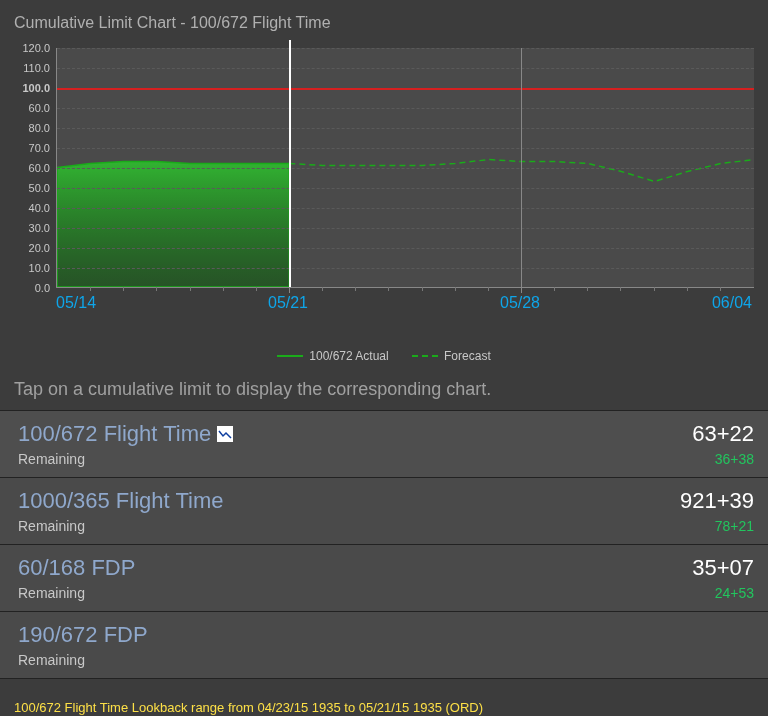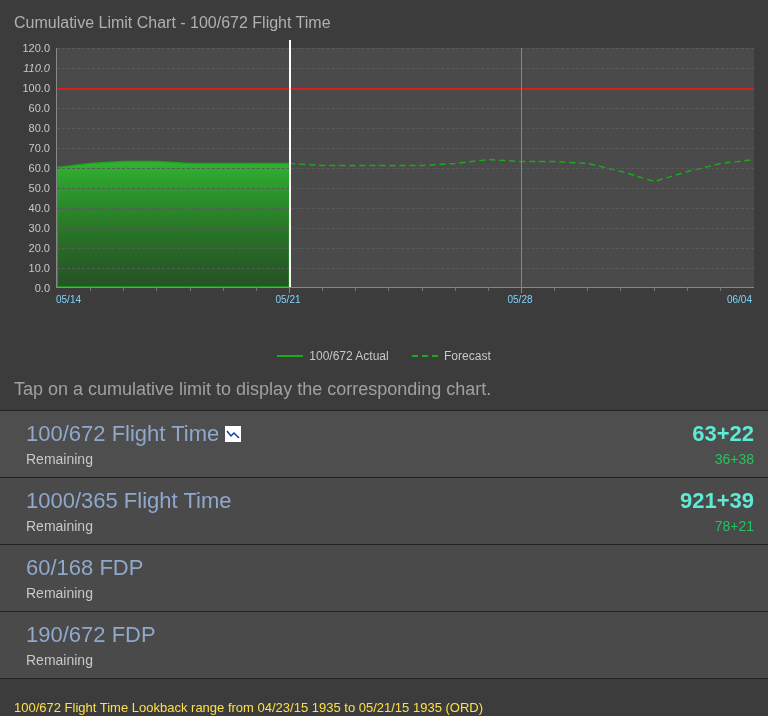--- a/index.html
+++ b/index.html
@@ -56,22 +56,22 @@
   }
   .x-tick-line {
     position: absolute;
     top: 0; bottom: -6px;
     width: 0;
     border-left: 1px solid #888;
   }
   .x-tick-label {
     position: absolute;
     top: 252px;
-    font-size: 10px;
-    color: #7dd3fc;
+    font-size: 16px;
+    color: #0ea5e9;
     transform: translateX(-50%);
     white-space: nowrap;
   }
   .x-minor {
     position: absolute;
     bottom: -4px;
     height: 4px;
     width: 0;
     border-left: 1px solid #777;
   }
@@ -111,21 +111,21 @@
     font-size: 18px;
     color: #a0a0a0;
     padding: 12px 14px 10px 14px;
   }
   .limits {
     border-top: 1px solid #222;
   }
   .limit-row {
     background: #4a4a4a;
     border-bottom: 1px solid #222;
-    padding: 10px 14px 10px 26px;
+    padding: 10px 14px 10px 18px;
     display: flex;
     justify-content: space-between;
     align-items: flex-start;
     cursor: pointer;
   }
   .limit-row.selected {
     background: #4e4e4e;
   }
   .limit-left { }
   .limit-title {
@@ -139,22 +139,22 @@
   .limit-sub {
     font-size: 14px;
     color: #c8c8c8;
     margin-top: 4px;
   }
   .limit-right {
     text-align: right;
   }
   .limit-val {
     font-size: 22px;
-    color: #5eead4;
-    font-weight: 700;
+    color: #ffffff;
+    font-weight: 400;
   }
   .limit-rem {
     font-size: 14px;
     color: #22c55e;
     margin-top: 4px;
   }
   .chart-badge {
     width: 16px;
     height: 16px;
     background: #fff;
@@ -180,22 +180,22 @@
         <div class="y-tick" style="top: 246px;">0.0</div>
         <div class="y-tick" style="top: 226px;">10.0</div>
         <div class="y-tick" style="top: 206px;">20.0</div>
         <div class="y-tick" style="top: 186px;">30.0</div>
         <div class="y-tick" style="top: 166px;">40.0</div>
         <div class="y-tick" style="top: 146px;">50.0</div>
         <div class="y-tick" style="top: 126px;">60.0</div>
         <div class="y-tick" style="top: 106px;">70.0</div>
         <div class="y-tick" style="top: 86px;">80.0</div>
         <div class="y-tick" style="top: 66px;">60.0</div>
-        <div class="y-tick" style="top: 46px;">100.0</div>
-        <div class="y-tick" style="top: 26px; font-style: italic;">110.0</div>
+        <div class="y-tick" style="top: 46px; font-weight: bold;">100.0</div>
+        <div class="y-tick" style="top: 26px;">110.0</div>
         <div class="y-tick" style="top: 6px;">120.0</div>
       </div>
     <div class="plot" id="plot">
       <svg id="plot-svg" width="100%" height="100%" viewBox="0 0 696 240" preserveAspectRatio="none" style="position:absolute;left:0;top:0;">
         <defs>
           <linearGradient id="greenGrad" x1="0" y1="0" x2="0" y2="1">
             <stop offset="0%" stop-color="#2fbf2f" stop-opacity="0.9"></stop>
             <stop offset="100%" stop-color="#0a5a0a" stop-opacity="0.55"></stop>
           </linearGradient>
         </defs>
@@ -288,20 +288,24 @@
         <div class="limit-rem">78+21</div>
       </div>
     </div>
     <div class="limit-row">
       <div class="limit-left">
         <div class="limit-title">
           <span>60/168 FDP</span>
         </div>
         <div class="limit-sub">Remaining</div>
       </div>
+      <div class="limit-right">
+        <div class="limit-val">35+07</div>
+        <div class="limit-rem">24+53</div>
+      </div>
     </div>
     <div class="limit-row">
       <div class="limit-left">
         <div class="limit-title">
           <span>190/672 FDP</span>
         </div>
         <div class="limit-sub">Remaining</div>
       </div>
     </div>
   </div>

